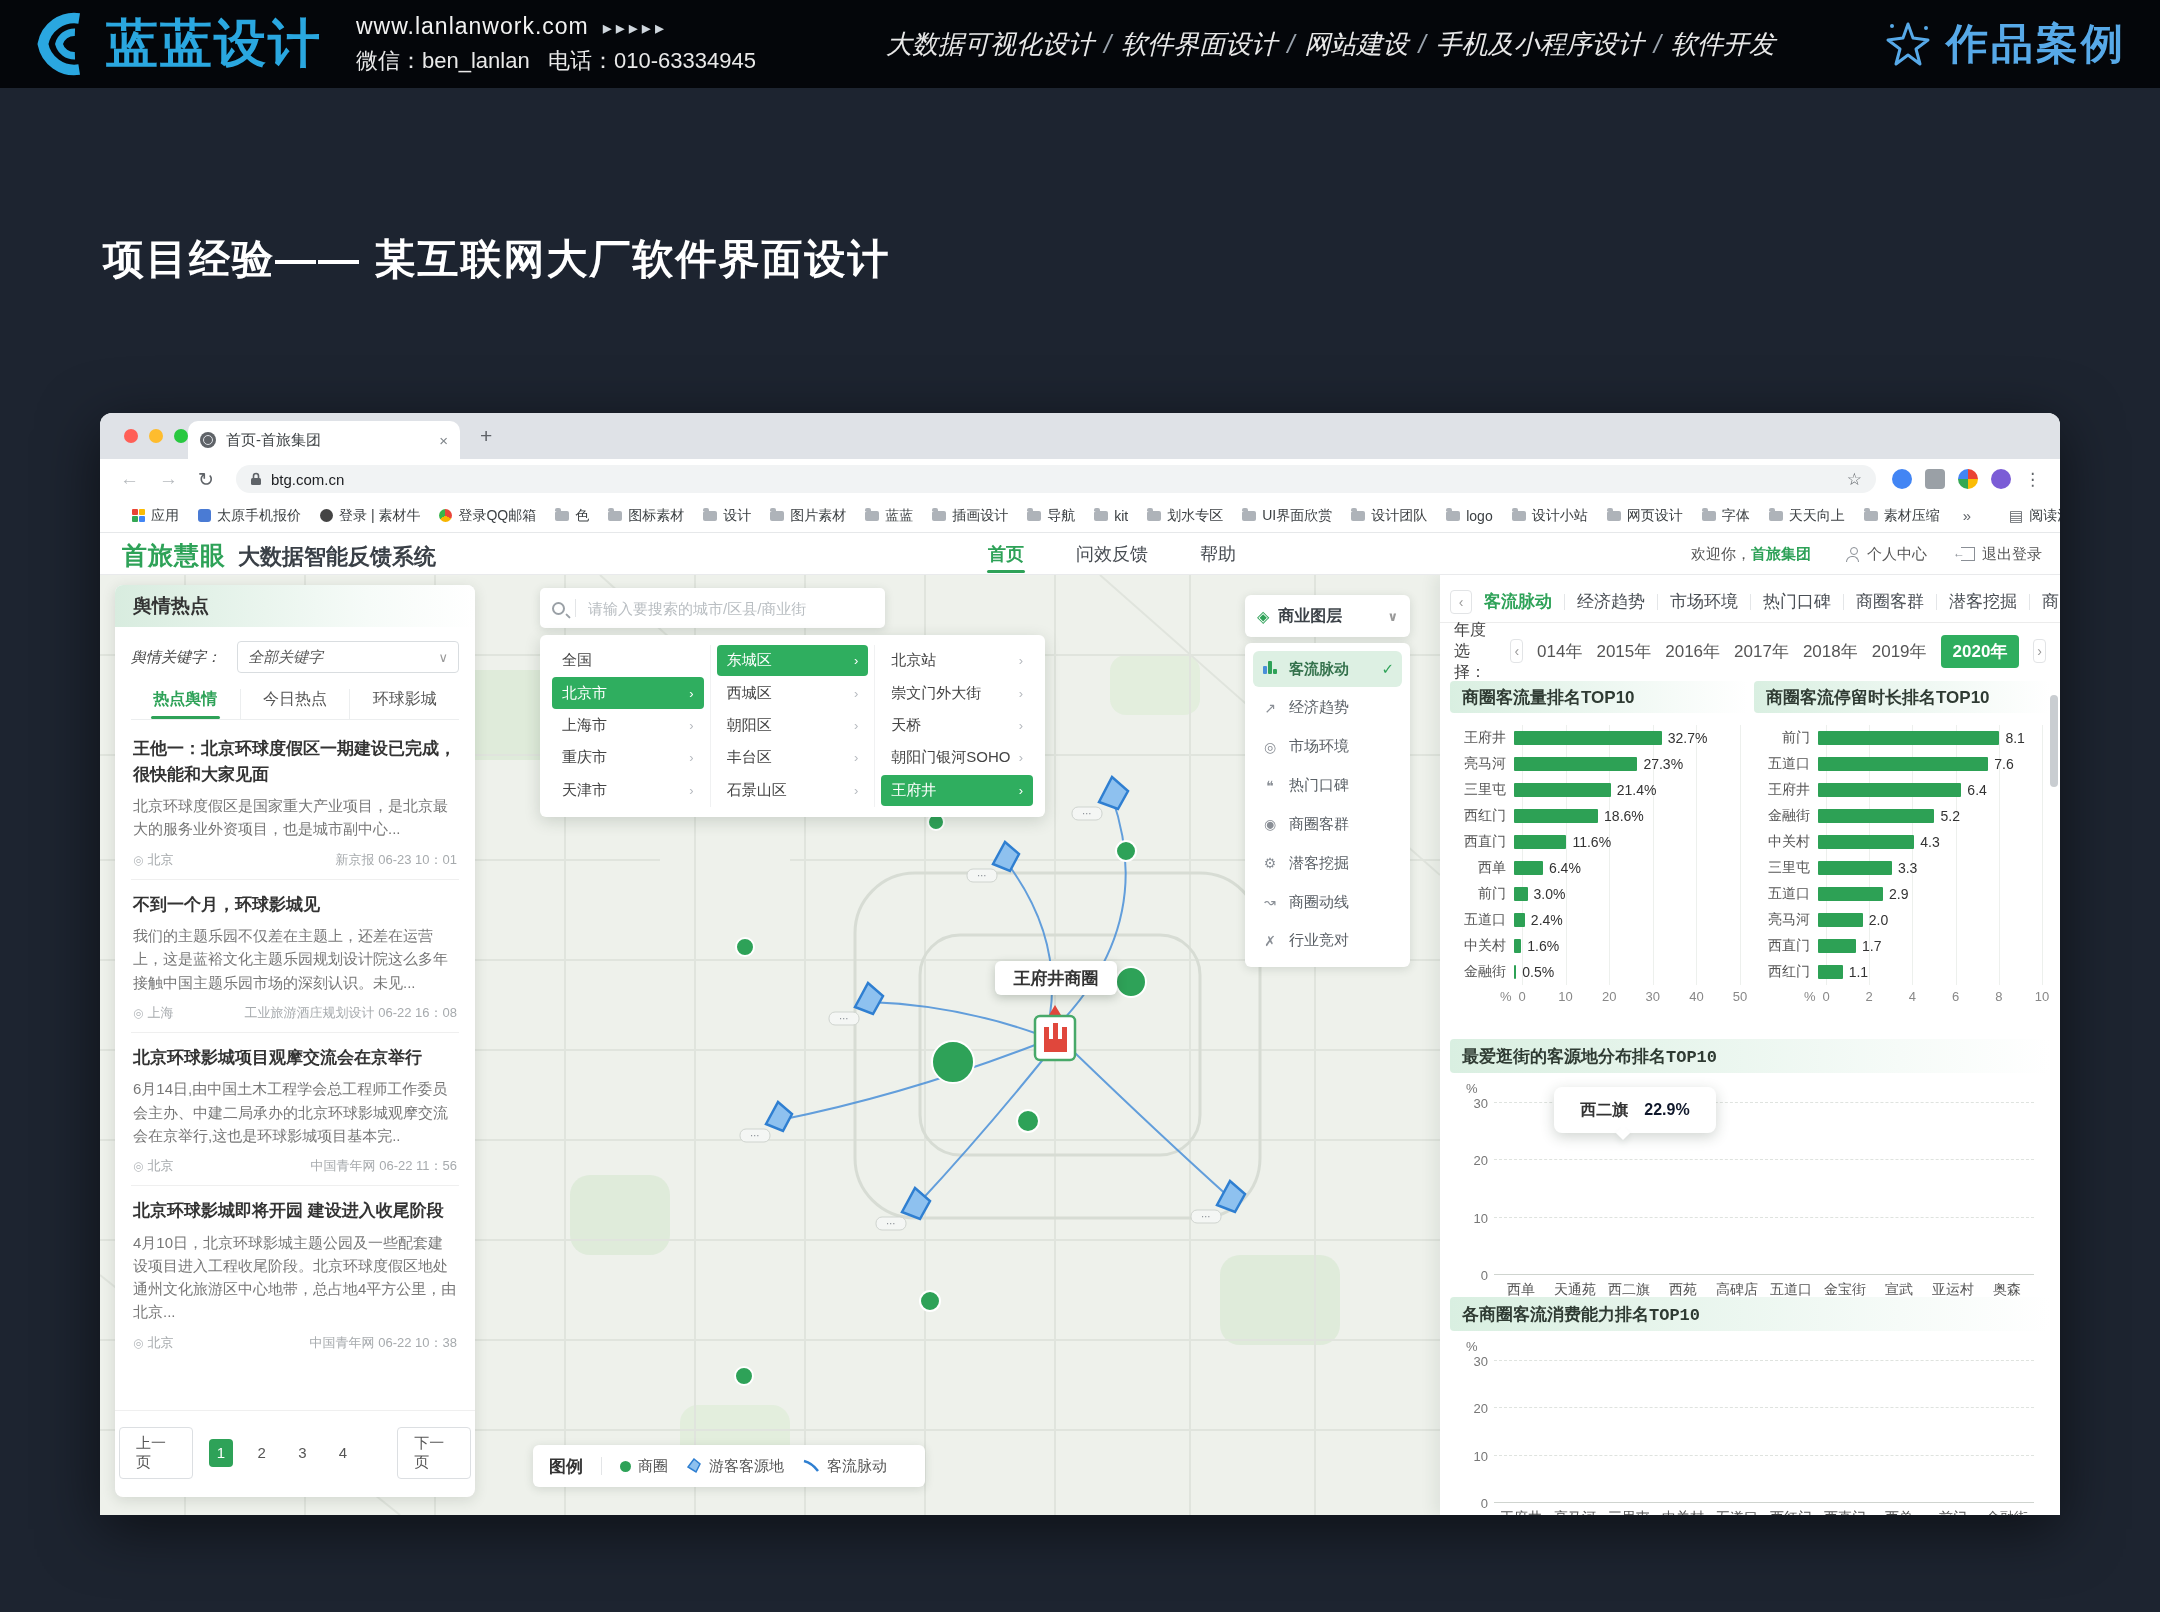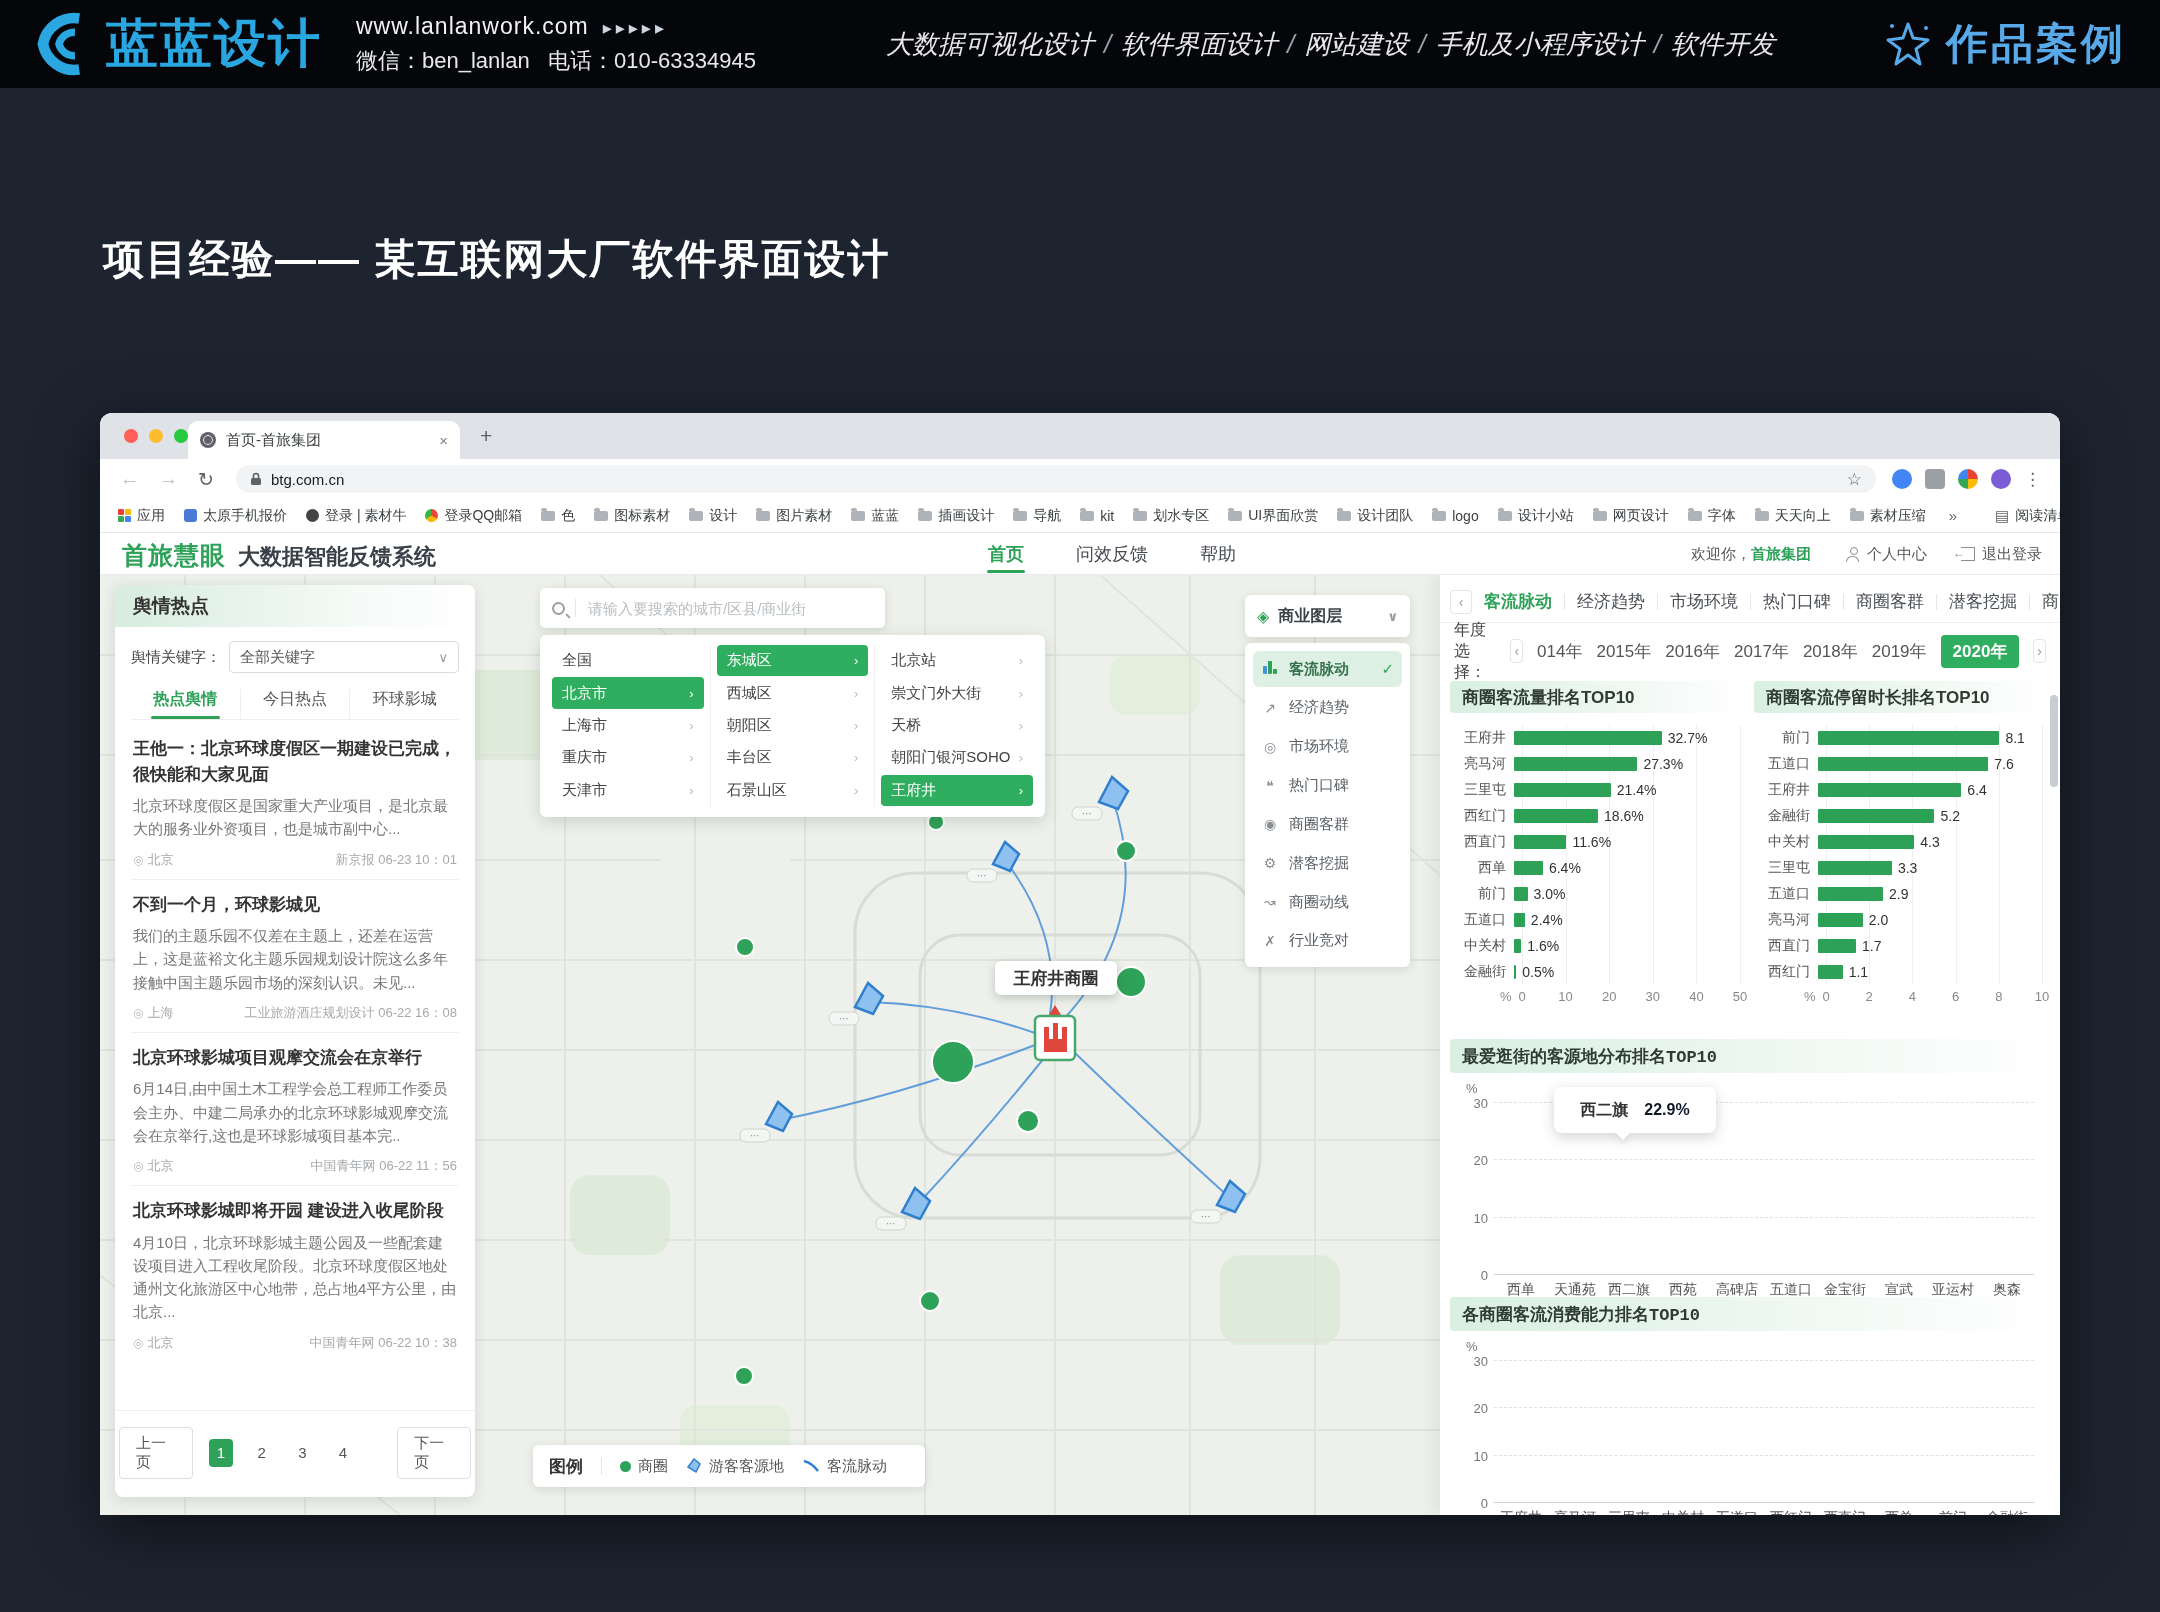--- a/index.html
+++ b/index.html
@@ -42,21 +42,21 @@
   .lock-svg{flex:0 0 auto;}
   .url-text{font-size:15px;color:#202124;flex:1;}
   .star{font-size:17px;color:#5f6368;}
   .tb-right{display:flex;align-items:center;gap:13px;margin-left:16px;}
   .mini-circle{width:20px;height:20px;border-radius:50%;}
   .mc-blue{background:#4285f4;}
   .mc-gray{background:#9aa0a6;border-radius:4px;}
   .mc-multi{background:conic-gradient(#ea4335 0 25%,#fbbc05 25% 50%,#34a853 50% 75%,#4285f4 75% 100%);}
   .mc-avatar{background:#7b5cd6;}
   .kebab{font-size:17px;color:#5f6368;}
-  .bookmarks{position:absolute;left:0;top:86px;right:0;height:34px;background:#fff;border-bottom:1px solid #e6e8ea;display:flex;align-items:center;padding:0 18px;gap:19px;overflow:hidden;}
+  .bookmarks{position:absolute;left:0;top:86px;right:0;height:34px;background:#fff;border-bottom:1px solid #e6e8ea;display:flex;align-items:center;padding:0 32px;gap:19px;overflow:hidden;}
   .bm{display:flex;align-items:center;gap:6px;font-size:14px;color:#3c4043;white-space:nowrap;}
   .bm-folder{width:14px;height:10px;background:#aeb3b9;border-radius:2px;position:relative;flex:0 0 auto;}
   .bm-folder::before{content:"";position:absolute;left:0;top:-3px;width:6px;height:3px;background:#aeb3b9;border-radius:2px 2px 0 0;}
   .bm-grid{width:13px;height:13px;display:grid;grid-template-columns:1fr 1fr;gap:1.5px;flex:0 0 auto;}
   .bm-grid i{border-radius:1px;}
   .bm-site{width:13px;height:13px;border-radius:3px;background:#4a7bd4;flex:0 0 auto;}
   .bm-globe{width:13px;height:13px;border-radius:50%;background:#444;flex:0 0 auto;}
   .bm-mail{width:13px;height:13px;border-radius:50%;background:conic-gradient(#e9453a 0 33%,#f7b500 33% 66%,#39b54a 66% 100%);flex:0 0 auto;}
   .bm-more{font-size:15px;color:#5f6368;margin-left:4px;}
   .bm-sep{width:1px;height:18px;background:#dadce0;}
@@ -80,21 +80,21 @@
   .logout-ico{width:14px;height:14px;border:1.5px solid #8a8f96;border-left:none;position:relative;display:inline-block;}
   .logout-ico::before{content:"←";position:absolute;left:-8px;top:-2px;font-size:12px;color:#8a8f96;}
 
   
   .content{position:absolute;left:0;top:162px;right:0;bottom:0;background:#eef1eb;overflow:hidden;border-radius:0;}
   .mapsvg{position:absolute;left:0;top:0;}
 
   
   .sentiment{position:absolute;left:15px;top:10px;width:360px;height:912px;background:#fff;border-radius:8px;box-shadow:0 3px 14px rgba(40,60,45,.14);display:flex;flex-direction:column;overflow:hidden;}
   .sp-head{height:42px;background:linear-gradient(90deg,#d8ecdf,#f6fbf8 70%,#ffffff);display:flex;align-items:center;padding-left:18px;font-size:19px;font-weight:bold;color:#333;flex:0 0 auto;}
-  .sp-filter{display:flex;align-items:center;padding:14px 16px 6px 16px;gap:8px;flex:0 0 auto;}
+  .sp-filter{display:flex;align-items:center;padding:14px 16px 6px 16px;gap:16px;flex:0 0 auto;font-style:italic;}
   .sp-filter .lab{font-size:15px;color:#444;white-space:nowrap;}
   .sp-select{flex:1;height:32px;border:1px solid #d9dde0;border-radius:4px;display:flex;align-items:center;padding:0 10px;font-size:15px;color:#555;}
   .sp-select .chev{margin-left:auto;color:#999;font-size:13px;}
   .sp-tabs{display:flex;align-items:center;padding:10px 16px 0 16px;flex:0 0 auto;}
   .sp-tab{flex:1;text-align:center;font-size:16px;color:#555;padding-bottom:9px;position:relative;}
   .sp-tab.active{color:#2ea258;font-weight:bold;}
   .sp-tab.active::after{content:"";position:absolute;left:18%;right:18%;bottom:0;height:3px;background:#2ea258;border-radius:2px;}
   .sp-tab + .sp-tab{border-left:1px solid #eceeef;}
   .sp-tabline{height:1px;background:#eceeef;margin:0 16px;flex:0 0 auto;}
   .news-list{flex:1;padding:4px 16px 0 16px;display:flex;flex-direction:column;overflow:hidden;}

